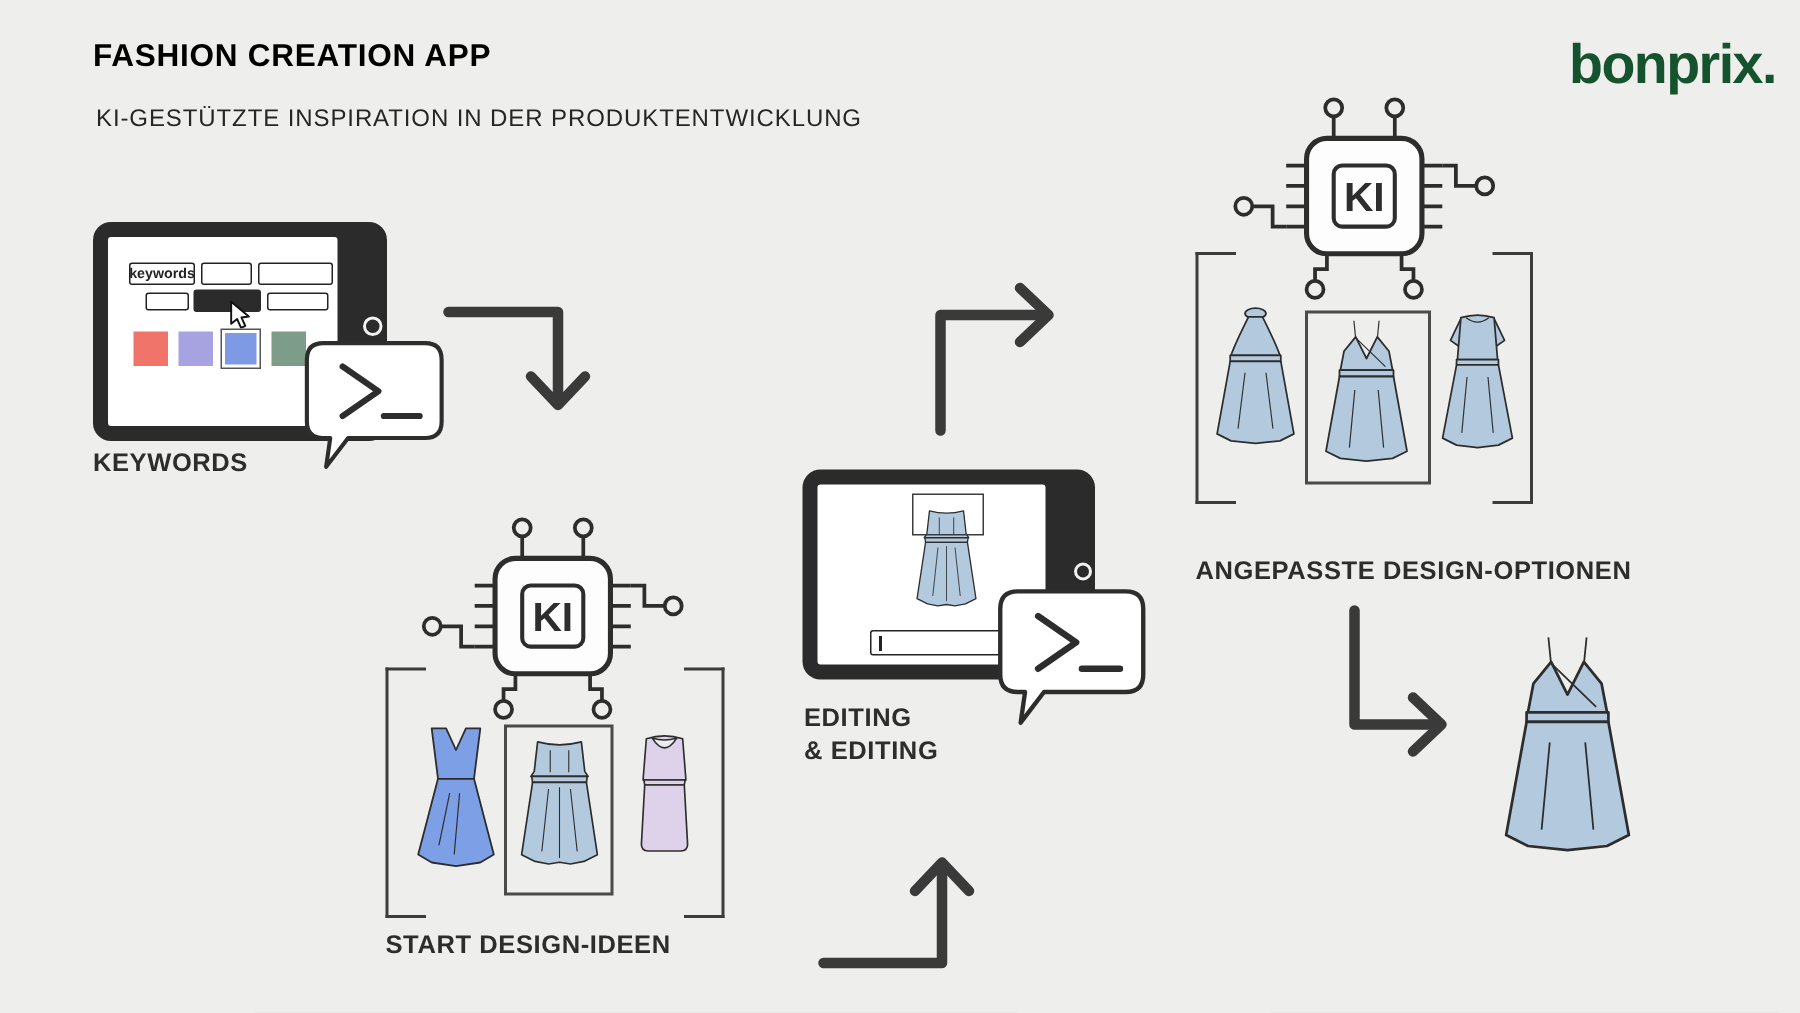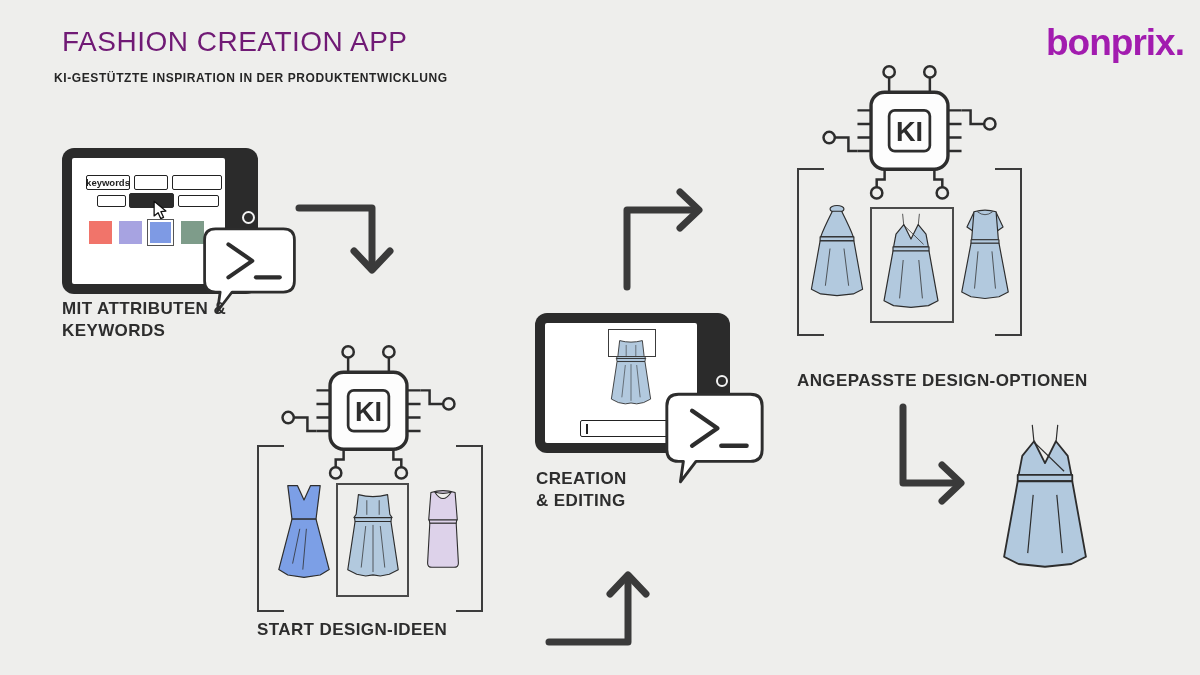--- a/index.html
+++ b/index.html
@@ -7,23 +7,23 @@
     --salmon:#f1746a; --lavender:#a7a3e1; --blue:#7e9ae4; --sage:#7e9c8a;
     --dress-blue:#7c9fe6; --dress-light:#b2c9de; --dress-lilac:#ddd2ea;
   }
   *{margin:0;padding:0;box-sizing:border-box}
   html,body{background:#ddd}
   body{font-family:"Liberation Sans",sans-serif}
   .canvas{position:relative;width:1200px;height:675px;background:var(--bg);overflow:hidden;margin:0 auto}
   .abs{position:absolute}
 
   
-  .title{left:62px;top:26px;font-size:28px;font-weight:400;letter-spacing:.5px;color:#701a75}
-  .subtitle{left:54px;top:71px;font-size:12px;font-weight:700;letter-spacing:.6px;color:#262626}
-  .logo{left:1046px;top:22px;font-size:37px;font-weight:700;letter-spacing:-1px;color:#a21caf}
+  .title{left:62px;top:26px;font-size:21px;font-weight:700;letter-spacing:.5px;color:#000000}
+  .subtitle{left:64px;top:71px;font-size:16px;font-weight:400;letter-spacing:.6px;color:#262626}
+  .logo{left:1046px;top:22px;font-size:37px;font-weight:700;letter-spacing:-1px;color:#14532d}
 
   
   .label{position:absolute;font-weight:700;font-size:17px;letter-spacing:.4px;color:var(--ink);line-height:22px}
 
   
   .tablet{position:absolute;background:var(--frame);border-radius:12px}
   .screen{position:absolute;background:#fff;border-radius:2px}
   .cam{position:absolute;width:13px;height:13px;border:2px solid #f2f2f2;border-radius:50%}
 
   
@@ -106,21 +106,20 @@
     <div class="cam" style="left:180px;top:63px"></div>
   </div>
 
   <svg class="bubble" style="left:199px;top:226px" width="101" height="88" viewBox="0 0 110 96">
     <path class="body" d="M18 3 H92 Q104 3 104 15 V60 Q104 72 92 72 H36 L20 93 L23 72 H18 Q6 72 6 60 V15 Q6 3 18 3 Z"></path>
     <polyline class="glyph" points="32,20 58,38 32,56"></polyline>
     <line class="glyph" x1="62" y1="56" x2="88" y2="56"></line>
   </svg>
 
   <div class="label" style="left:62px;top:298px">
-    <div>MIT ATTRIBUTEN &amp;</div>
     <div>KEYWORDS</div>
   </div>
 
   <svg class="chip" style="left:278px;top:345px" width="181" height="136" viewBox="0 0 160 120">
     <path class="wire" d="M62 24 V11 M98 24 V11 M58 92 v9 h-7 v7 M102 92 v9 h7 v7 M14 64 h12 v12 h8 M146 52 h-12 v-12 h-8"></path>
     <path class="wire" d="M34 40 h12 M34 52 h12 M34 64 h12 M34 76 h12 M114 40 h12 M114 52 h12 M114 64 h12 M114 76 h12"></path>
     <circle class="node" cx="62" cy="6" r="5"></circle>
       <circle class="node" cx="98" cy="6" r="5"></circle>
     <circle class="node" cx="51" cy="113" r="5"></circle>
       <circle class="node" cx="109" cy="113" r="5"></circle>
@@ -172,21 +171,21 @@
   </svg>
   <div class="marquee" style="left:608px;top:329px;width:48px;height:28px"></div>
 
   <svg class="bubble" style="left:661px;top:391px" width="107" height="94" viewBox="0 0 110 96">
     <path class="body" d="M18 3 H92 Q104 3 104 15 V60 Q104 72 92 72 H36 L20 93 L23 72 H18 Q6 72 6 60 V15 Q6 3 18 3 Z"></path>
     <polyline class="glyph" points="32,20 58,38 32,56"></polyline>
     <line class="glyph" x1="62" y1="56" x2="88" y2="56"></line>
   </svg>
 
   <div class="label" style="left:536px;top:468px">
-    <div>CREATION</div>
+    <div>EDITING</div>
     <div>&amp; EDITING</div>
   </div>
 
   <svg class="chip" style="left:819px;top:65px" width="181" height="136" viewBox="0 0 160 120">
     <path class="wire" d="M62 24 V11 M98 24 V11 M58 92 v9 h-7 v7 M102 92 v9 h7 v7 M14 64 h12 v12 h8 M146 52 h-12 v-12 h-8"></path>
     <path class="wire" d="M34 40 h12 M34 52 h12 M34 64 h12 M34 76 h12 M114 40 h12 M114 52 h12 M114 64 h12 M114 76 h12"></path>
     <circle class="node" cx="62" cy="6" r="5"></circle>
       <circle class="node" cx="98" cy="6" r="5"></circle>
     <circle class="node" cx="51" cy="113" r="5"></circle>
       <circle class="node" cx="109" cy="113" r="5"></circle>

